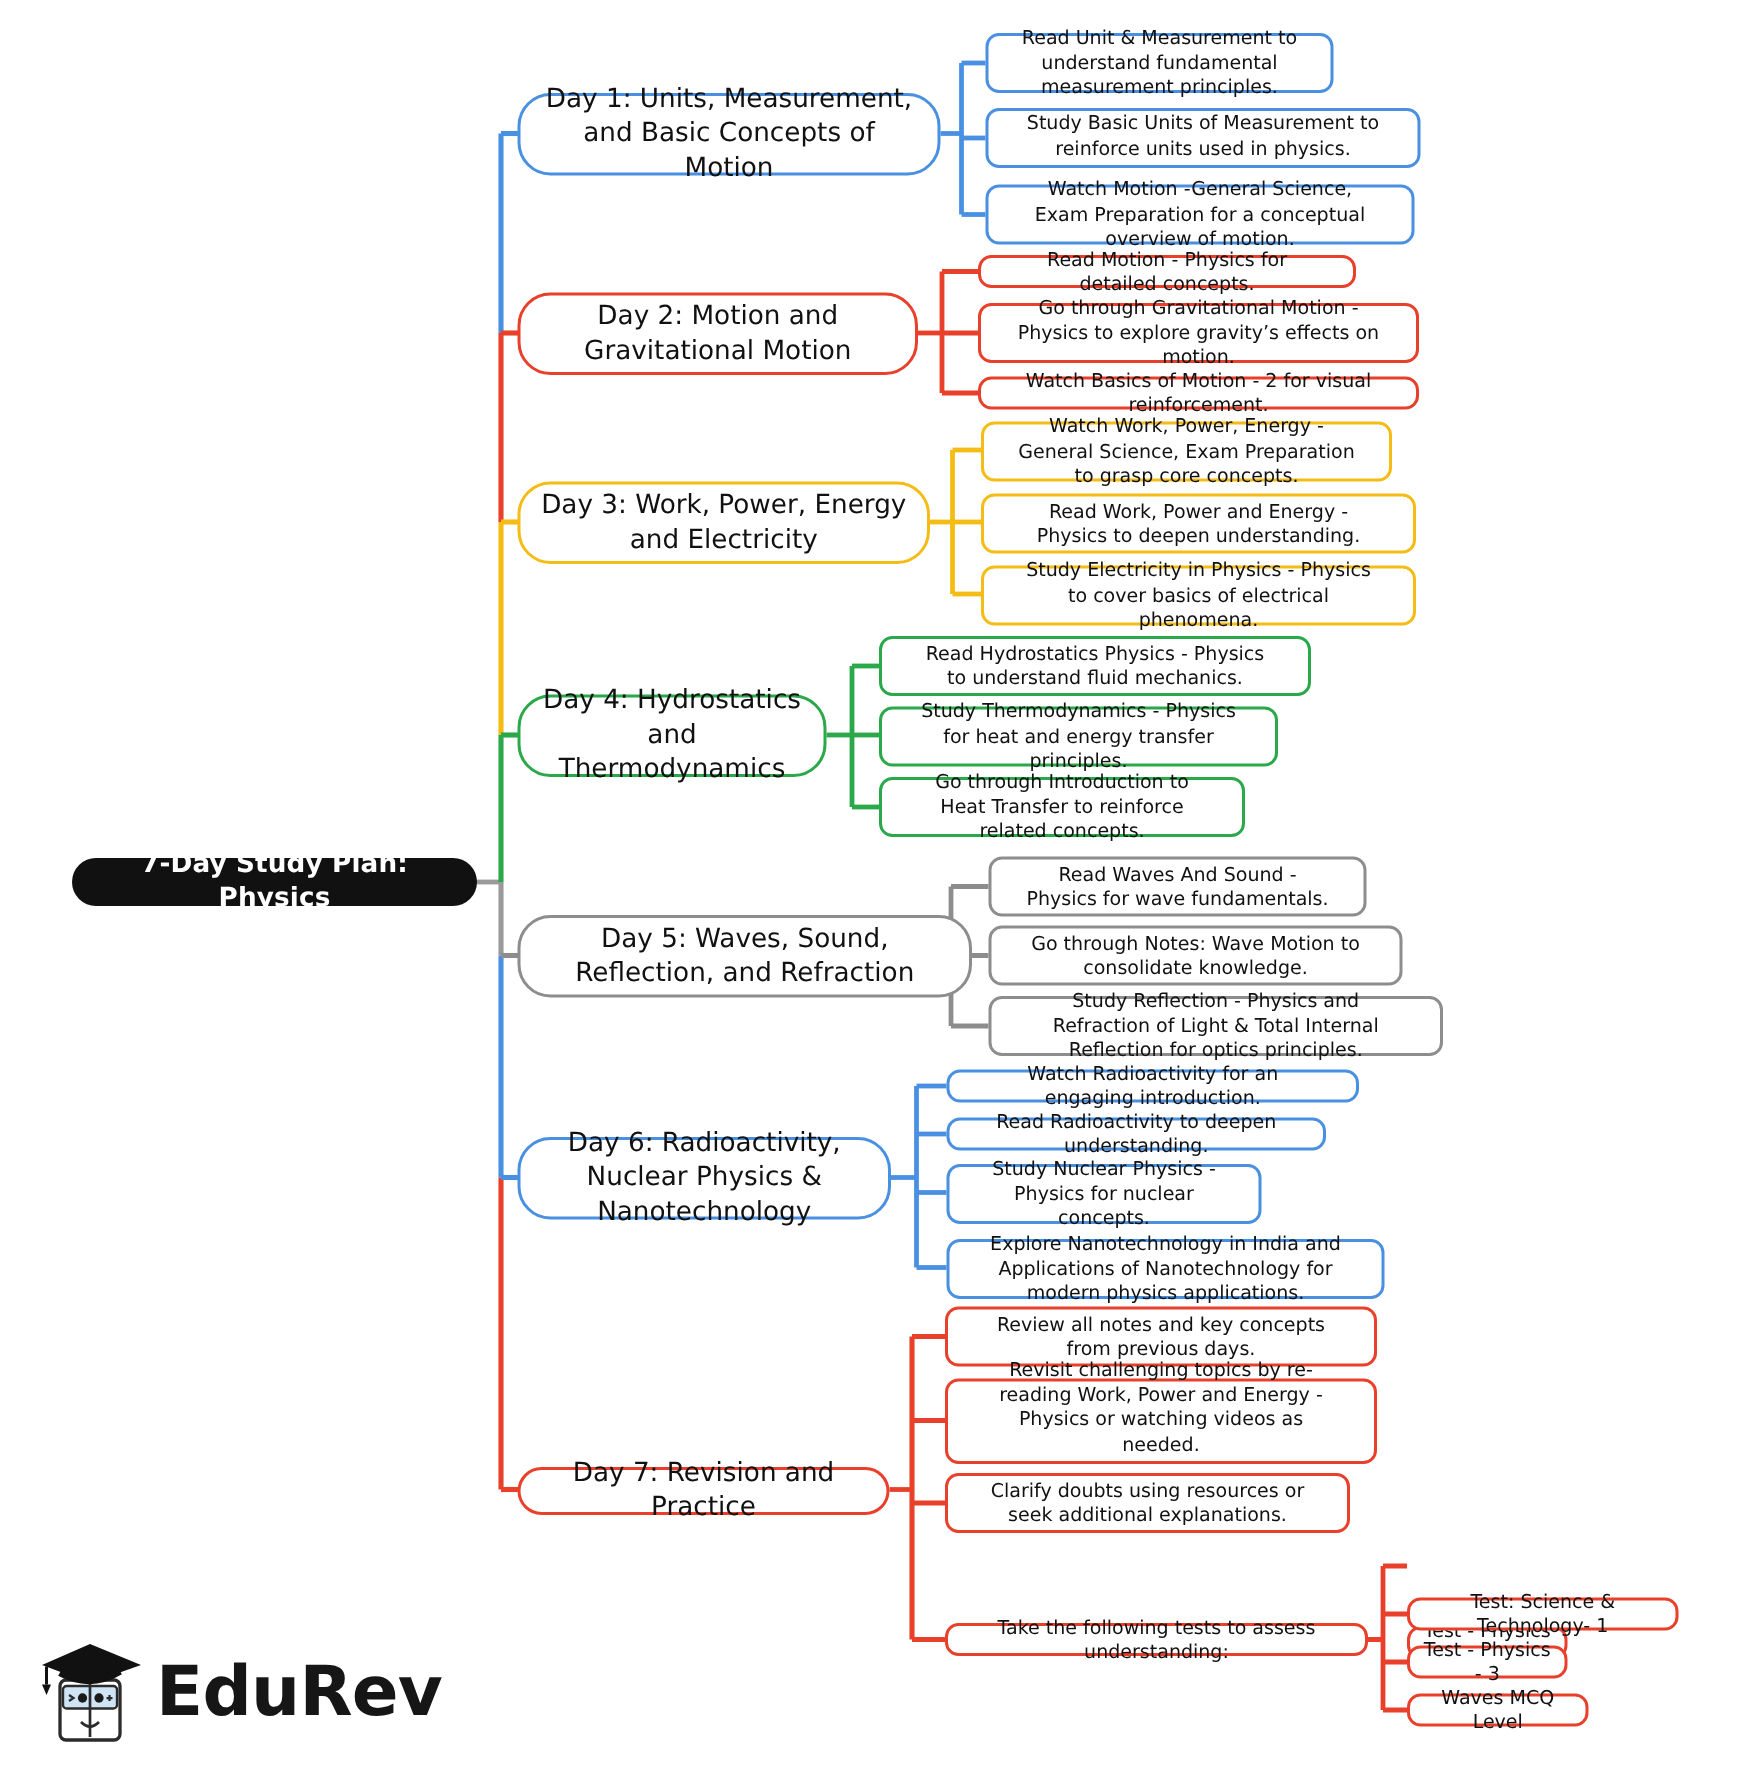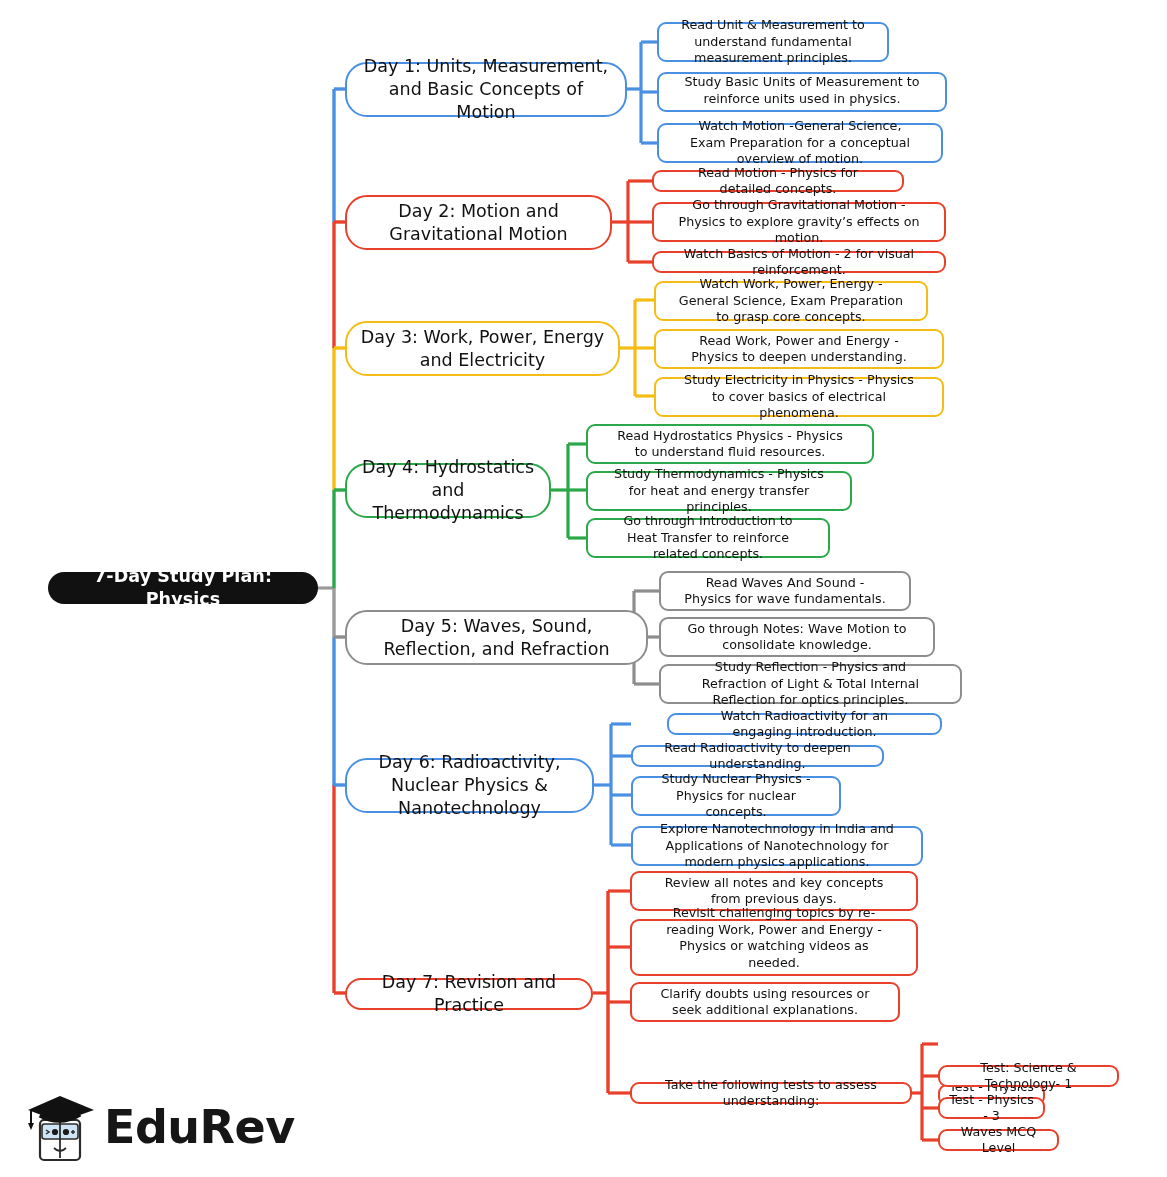--- a/index.html
+++ b/index.html
@@ -209,21 +209,21 @@
     <span>Watch Work, Power, Energy -General Science, Exam Preparation to grasp core concepts.</span>
   </div>
   <div class="node leaf-node" style="left:654px; top:377px; width:290px; height:40px; border-color:#f5bc15;">
     <span>Study Electricity in Physics - Physics to cover basics of electrical phenomena.</span>
   </div>
 
   <div class="node day-node" style="left:345px; top:463px; width:206px; height:55px; border-color:#2aa84a;">
     <span>Day 4: Hydrostatics and Thermodynamics</span>
   </div>
   <div class="node leaf-node" style="left:586px; top:424px; width:288px; height:40px; border-color:#2aa84a;">
-    <span>Read Hydrostatics Physics - Physics to understand fluid resources.</span>
+    <span>Read Hydrostatics Physics - Physics to understand fluid mechanics.</span>
   </div>
   <div class="node leaf-node" style="left:586px; top:471px; width:266px; height:40px; border-color:#2aa84a;">
     <span>Study Thermodynamics - Physics for heat and energy transfer principles.</span>
   </div>
   <div class="node leaf-node" style="left:586px; top:518px; width:244px; height:40px; border-color:#2aa84a;">
     <span>Go through Introduction to Heat Transfer to reinforce related concepts.</span>
   </div>
 
   <div class="node day-node" style="left:345px; top:610px; width:303px; height:55px; border-color:#8d8d8d;">
     <span>Day 5: Waves, Sound, Reflection, and Refraction</span>
@@ -234,21 +234,21 @@
   <div class="node leaf-node" style="left:659px; top:617px; width:276px; height:40px; border-color:#8d8d8d;">
     <span>Go through Notes: Wave Motion to consolidate knowledge.</span>
   </div>
   <div class="node leaf-node" style="left:659px; top:664px; width:303px; height:40px; border-color:#8d8d8d;">
     <span>Study Reflection - Physics and Refraction of Light &amp; Total Internal Reflection for optics principles.</span>
   </div>
 
   <div class="node day-node" style="left:345px; top:758px; width:249px; height:55px; border-color:#4a90e2;">
     <span>Day 6: Radioactivity, Nuclear Physics &amp; Nanotechnology</span>
   </div>
-  <div class="node leaf-node" style="left:631px; top:713px; width:275px; height:22px; border-color:#4a90e2;margin-left:36px;">
+  <div class="node leaf-node" style="left:631px; top:713px; width:275px; height:22px; border-color:#4a90e2;">
     <span>Watch Radioactivity for an engaging introduction.</span>
   </div>
   <div class="node leaf-node" style="left:631px; top:745px; width:253px; height:22px; border-color:#4a90e2;">
     <span>Read Radioactivity to deepen understanding.</span>
   </div>
   <div class="node leaf-node" style="left:631px; top:776px; width:210px; height:40px; border-color:#4a90e2;">
     <span>Study Nuclear Physics - Physics for nuclear concepts.</span>
   </div>
   <div class="node leaf-node" style="left:631px; top:826px; width:292px; height:40px; border-color:#4a90e2;">
     <span>Explore Nanotechnology in India and Applications of Nanotechnology for modern physics applications.</span>

